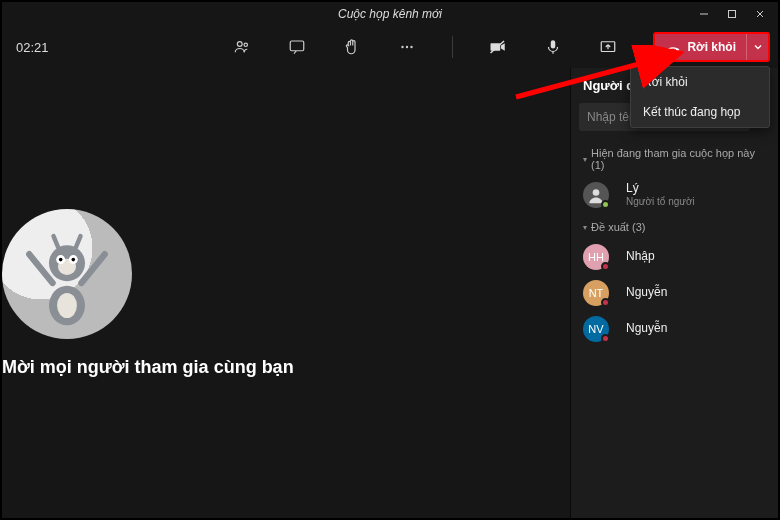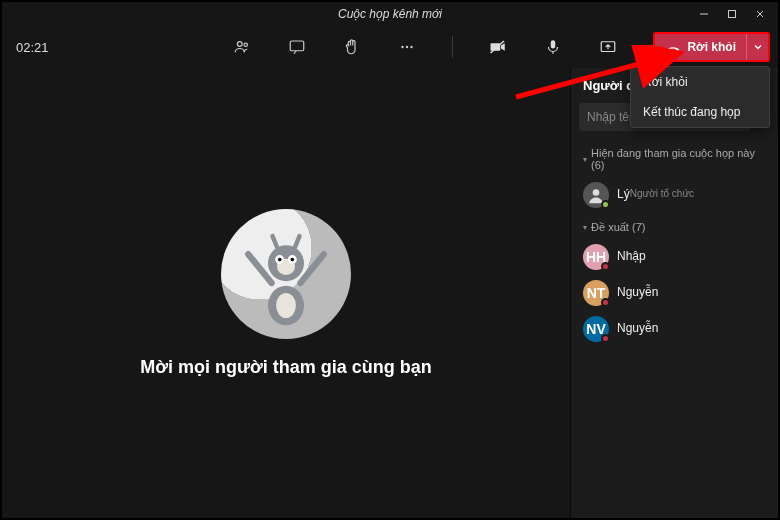--- a/index.html
+++ b/index.html
@@ -14,36 +14,36 @@
   .spacer { flex: 1; }
   .tool-btn { width: 32px; height: 32px; display: flex; align-items: center; justify-content: center; cursor: pointer; border-radius: 3px; }
   .divider { width: 1px; height: 22px; background: #3a3a3a; margin: 0 6px; }
   .leave-wrap { position: relative; margin-left: 6px; }
   .leave-btn { display: flex; align-items: center; background: #c4314b; color: #fff; height: 30px; border-radius: 3px; overflow: hidden; cursor: pointer; border: 2px solid #ff0000; }
   .leave-main { display: flex; align-items: center; gap: 6px; padding: 0 10px; height: 100%; }
   .leave-chevron { width: 22px; height: 100%; display: flex; align-items: center; justify-content: center; border-left: 1px solid rgba(255,255,255,0.25); }
   .leave-menu { position: absolute; top: 34px; right: 0; background: #2b2b2b; border: 1px solid #3e3e3e; border-radius: 3px; min-width: 140px; overflow: hidden; box-shadow: 0 4px 12px rgba(0,0,0,0.5); z-index: 5; }
   .leave-menu-item { padding: 8px 12px; font-size: 12px; color: #eee; cursor: pointer; }
   .body { flex: 1; display: flex; overflow: hidden; }
-  .stage { flex: 1; display: flex; flex-direction: column; align-items: center; justify-content: center; color: #fff; gap: 18px; background: #161616; }
+  .stage { flex: 1; display: flex; flex-direction: column; justify-content: center; color: #fff; gap: 18px; background: #161616; }
   .avatar-big { width: 130px; height: 130px; border-radius: 50%; background: radial-gradient(circle at 30% 30%, #eee 0 40%, #bbb 40% 100%); display: flex; align-items: center; justify-content: center; overflow: hidden; position: relative; }
   .avatar-big svg { width: 90px; height: 110px; }
   .stage-text { font-size: 18px; font-weight: 600; color: #fff; }
   .sidepanel { width: 208px; background: #1c1c1c; border-left: 1px solid #0a0a0a; display: flex; flex-direction: column; color: #ddd; }
   .panel-head { padding: 10px 12px 6px; font-size: 13px; font-weight: 600; color: #fff; }
   .search-row { display: flex; align-items: center; padding: 4px 8px 8px; gap: 6px; }
   .search-input { flex: 1; background: #2b2b2b; border: none; color: #ccc; font-size: 12px; padding: 7px 8px; border-radius: 3px; outline: none; }
   .search-input::placeholder { color: #888; }
   .invite-icon { width: 24px; height: 24px; display: flex; align-items: center; justify-content: center; cursor: pointer; color: #bbb; }
   .section-label { font-size: 11px; color: #aaa; padding: 8px 12px 6px; display: flex; align-items: center; gap: 4px; }
   .caret { font-size: 8px; color: #888; }
   .part-row { display: flex; align-items: center; gap: 8px; padding: 5px 12px; }
-  .p-avatar { width: 26px; height: 26px; border-radius: 50%; display: flex; align-items: center; justify-content: center; font-size: 14px; font-weight: 700; color: #fff; position: relative; flex-shrink: 0; }
+  .p-avatar { width: 26px; height: 26px; border-radius: 50%; display: flex; align-items: center; justify-content: center; font-size: 11px; font-weight: 400; color: #fff; position: relative; flex-shrink: 0; }
   .presence-dot { position: absolute; bottom: -1px; right: -1px; width: 9px; height: 9px; border-radius: 50%; border: 2px solid #1c1c1c; }
-  .p-info { display: flex; flex-direction: row; line-height: 1.15; }
+  .p-info { display: flex; flex-direction: column; line-height: 1.15; margin-left: 9px; }
   .p-name { font-size: 12px; color: #eee; }
   .p-role { font-size: 10px; color: #888; }
   .arrow { position: absolute; pointer-events: none; z-index: 50; }
   svg { display: block; }
 </style>
 </head>
 <body>
 
 <div class="frame"></div>
 <div class="app">
@@ -177,41 +177,41 @@
               <circle cx="18" cy="5" r="2.5"></circle>
               <circle cx="6" cy="12" r="2.5"></circle>
               <circle cx="18" cy="19" r="2.5"></circle>
               <path d="M8 11l8-5M8 13l8 5"></path>
             </svg>
         </div>
       </div>
 
       <div class="section-label">
         <span class="caret">▾</span>
-        <span>Hiện đang tham gia cuộc họp này (6)</span>
+        <span>Hiện đang tham gia cuộc họp này (1)</span>
       </div>
       <div id="in-meeting-list">
           <div class="part-row">
             <div class="p-avatar" style="background: rgb(85, 85, 85);">
               <svg viewBox="0 0 24 24" width="20" height="20">
                 <circle cx="12" cy="9" r="4" fill="#ddd"></circle>
                 <path d="M4 22c0-4 4-7 8-7s8 3 8 7" fill="#ddd"></path>
               </svg>
               <div class="presence-dot" style="background: rgb(146, 195, 83);"></div>
             </div>
             <div class="p-info">
               <div class="p-name">Lý</div>
-              <div class="p-role">Người tổ chức</div>
+              <div class="p-role">Người tổ người</div>
             </div>
           </div>
         </div>
 
       <div class="section-label">
         <span class="caret">▾</span>
-        <span>Đề xuất (7)</span>
+        <span>Đề xuất (3)</span>
       </div>
       <div id="suggested-list">
           <div class="part-row">
             <div class="p-avatar" style="background: rgb(224, 160, 176);">HH<div class="presence-dot" style="background: rgb(196, 49, 75);"></div></div>
             <div class="p-info">
               <div class="p-name">Nhập</div>
             </div>
           </div>
           <div class="part-row">
             <div class="p-avatar" style="background: rgb(216, 160, 96); text-align: right;">NT<div class="presence-dot" style="background: rgb(196, 49, 75);"></div></div>

